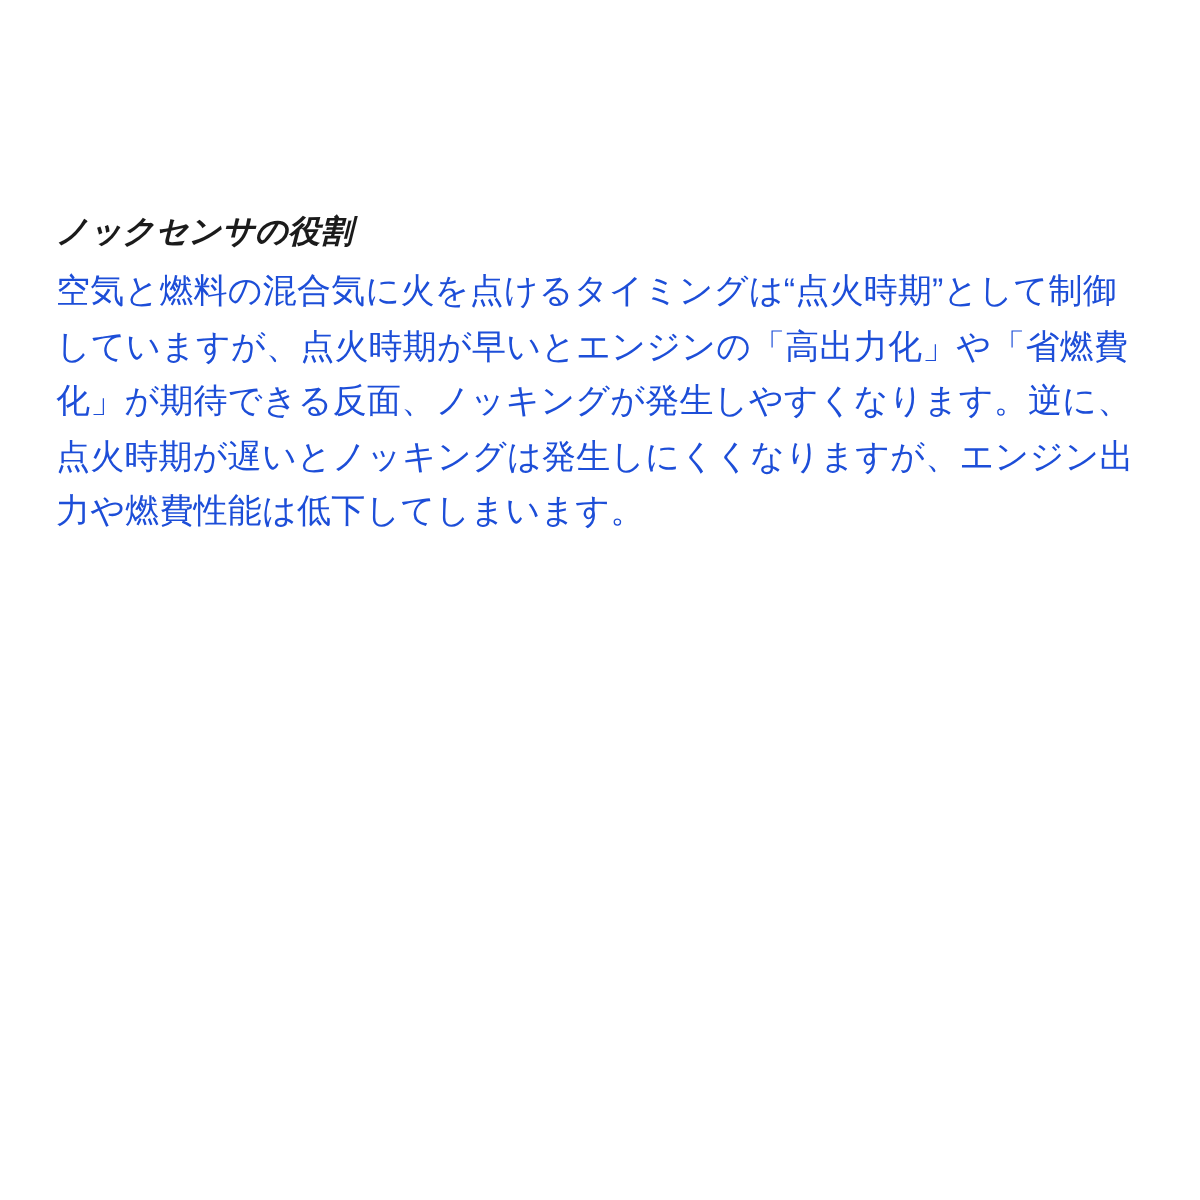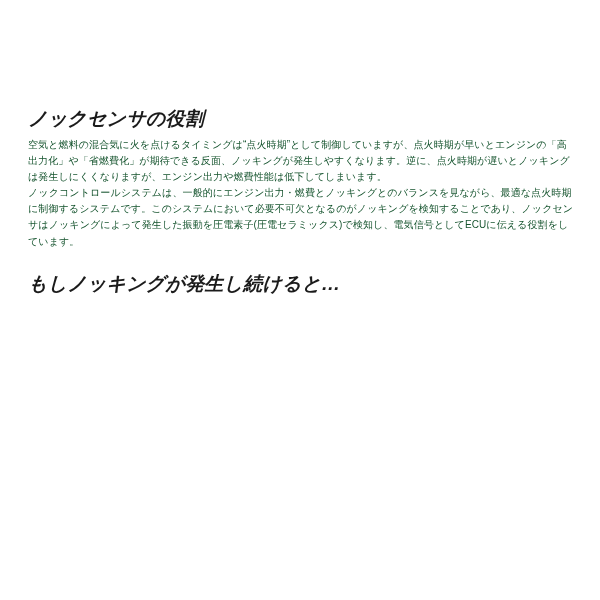--- a/index.html
+++ b/index.html
@@ -23,47 +23,46 @@
   .content {
     position: absolute;
     left: 28px;
     top: 105px;
     width: 546px;
   }
   .section {
     margin-bottom: 20px;
   }
   .heading {
-    font-size: 19px;
+    font-size: 16px;
     font-weight: bold;
     font-style: italic;
     color: #1b1b1b;
     line-height: 1.5;
     margin: 0 0 3px 0;
     letter-spacing: 0.2px;
+    font-family: Liberation Mono, monospace;
   }
   .body-text {
-    font-size: 10px;
-    color: #14532d;
+    font-size: 17px;
+    color: #1d4ed8;
     line-height: 1.62;
     margin: 0;
     text-align: left;
     letter-spacing: 0.1px;
   }
 </style>
 </head>
 <body>
 
 <div class="page">
   <div class="content">
 
     <div class="section">
       <p class="heading">ノックセンサの役割</p>
       <p class="body-text">空気と燃料の混合気に火を点けるタイミングは“点火時期”として制御していますが、点火時期が早いとエンジンの「高出力化」や「省燃費化」が期待できる反面、ノッキングが発生しやすくなります。逆に、点火時期が遅いとノッキングは発生しにくくなりますが、エンジン出力や燃費性能は低下してしまいます。</p>
-      <p class="body-text">ノックコントロールシステムは、一般的にエンジン出力・燃費とノッキングとのバランスを見ながら、最適な点火時期に制御するシステムです。このシステムにおいて必要不可欠となるのがノッキングを検知することであり、ノックセンサはノッキングによって発生した振動を圧電素子(圧電セラミックス)で検知し、電気信号としてECUに伝える役割をしています。</p>
     </div>
 
     <div class="section">
-      <p class="heading">もしノッキングが発生し続けると…</p>
     </div>
 
   </div>
 </div>
 
 </body></html>

